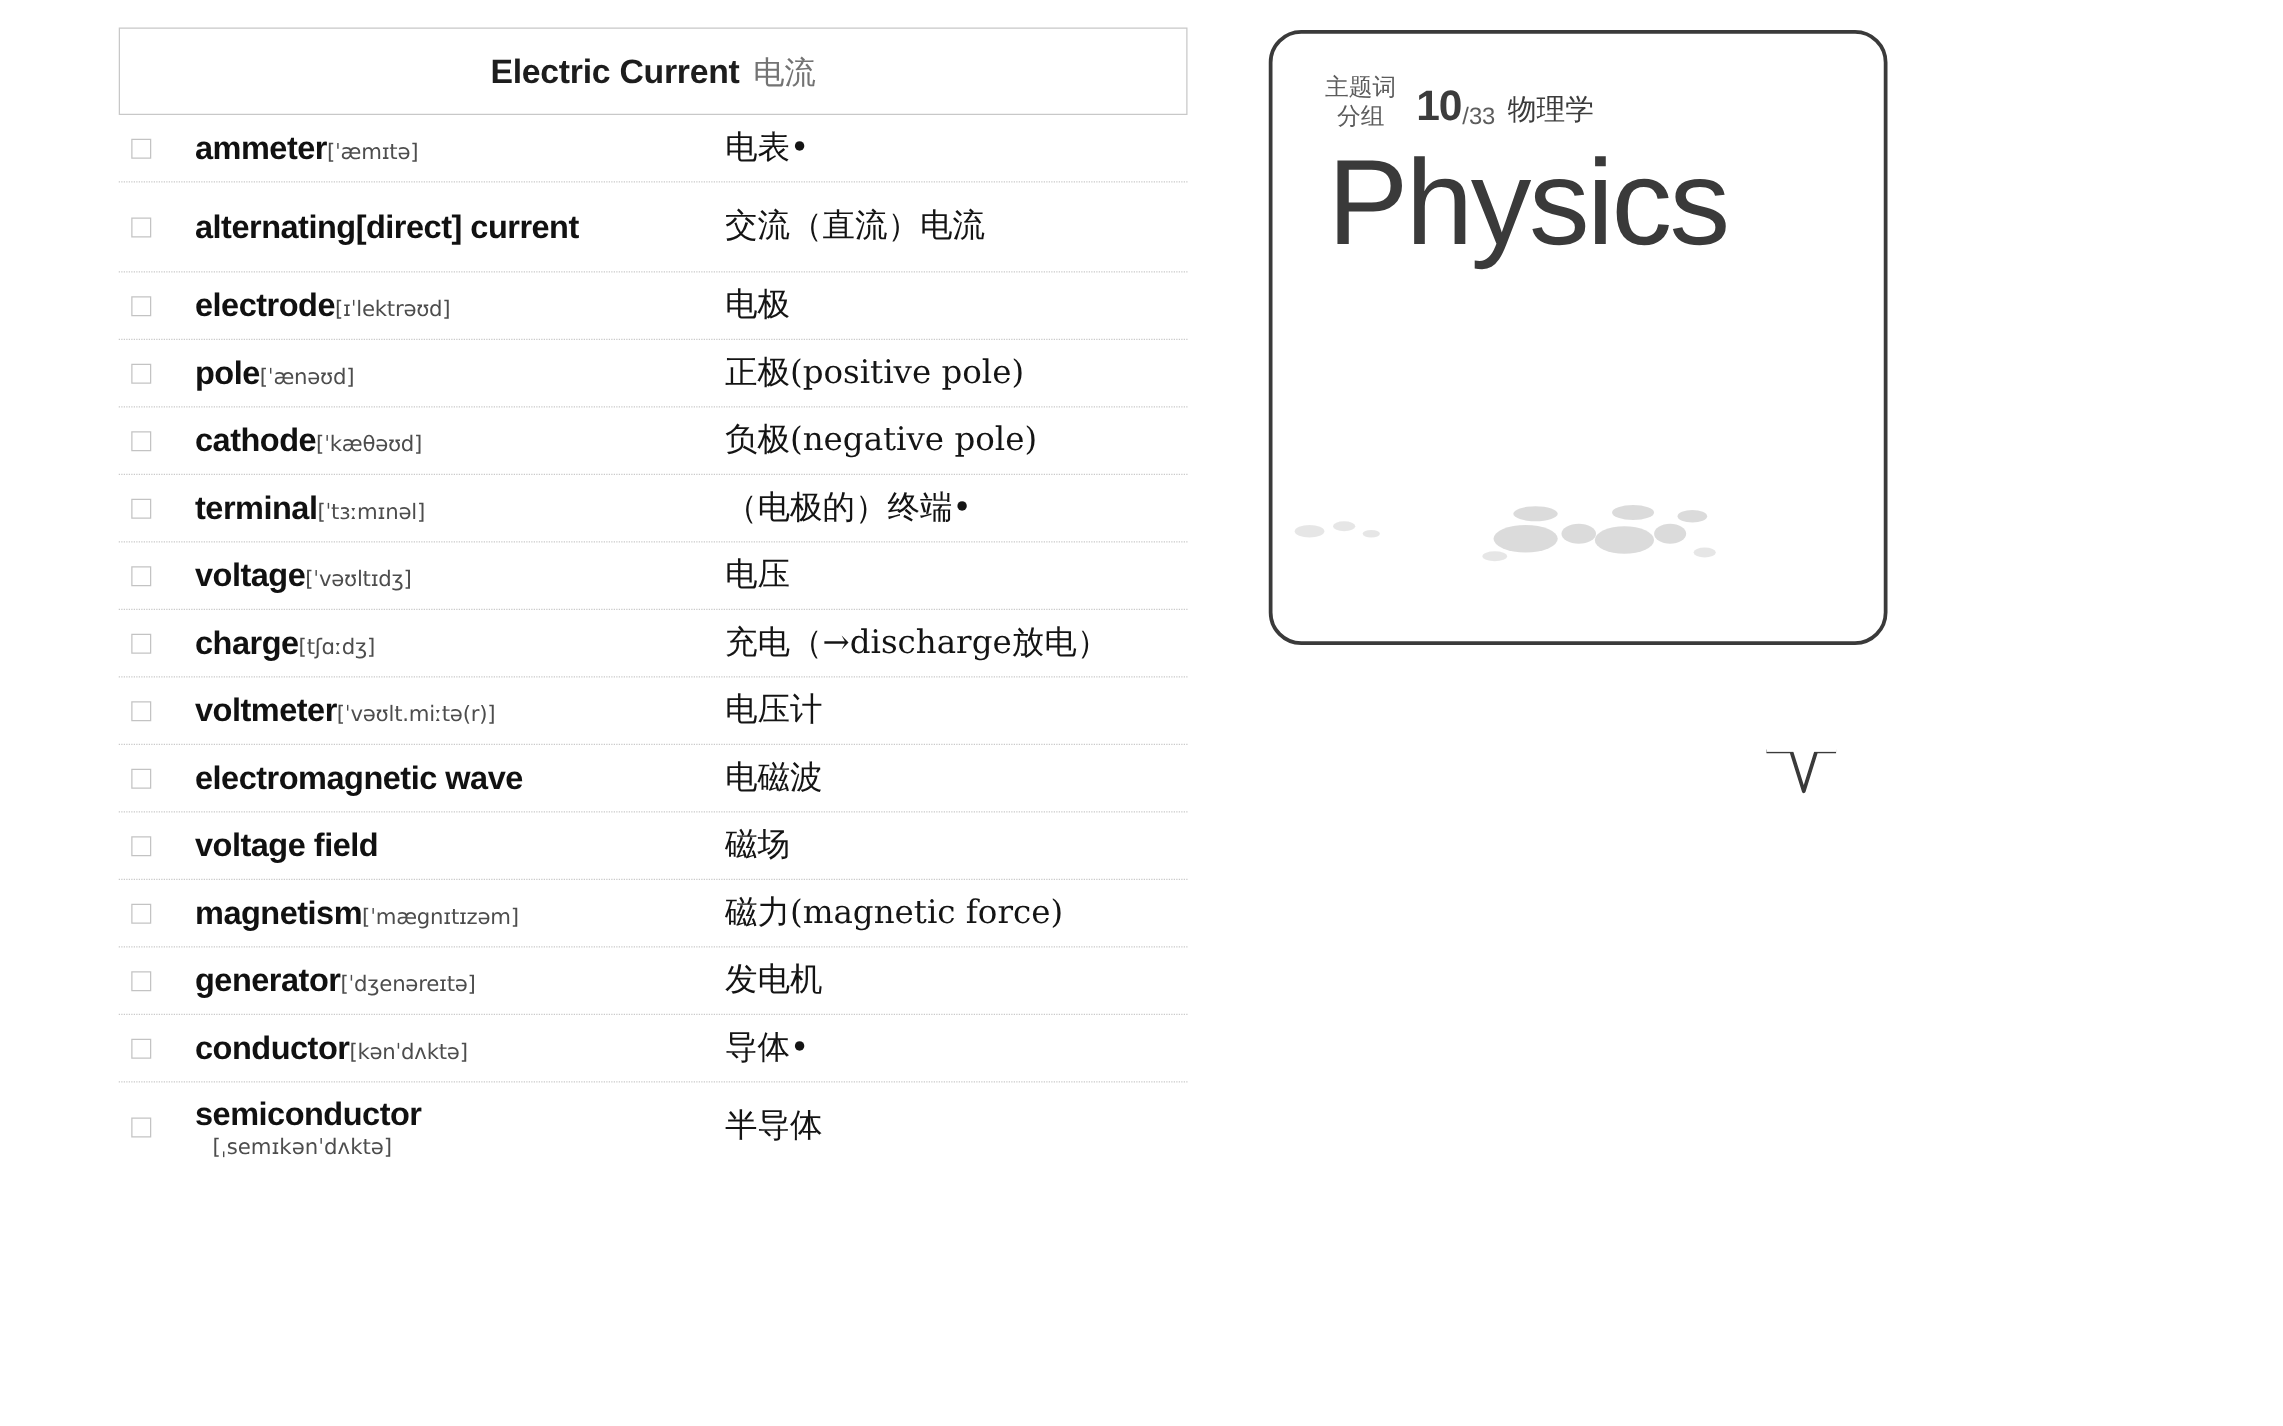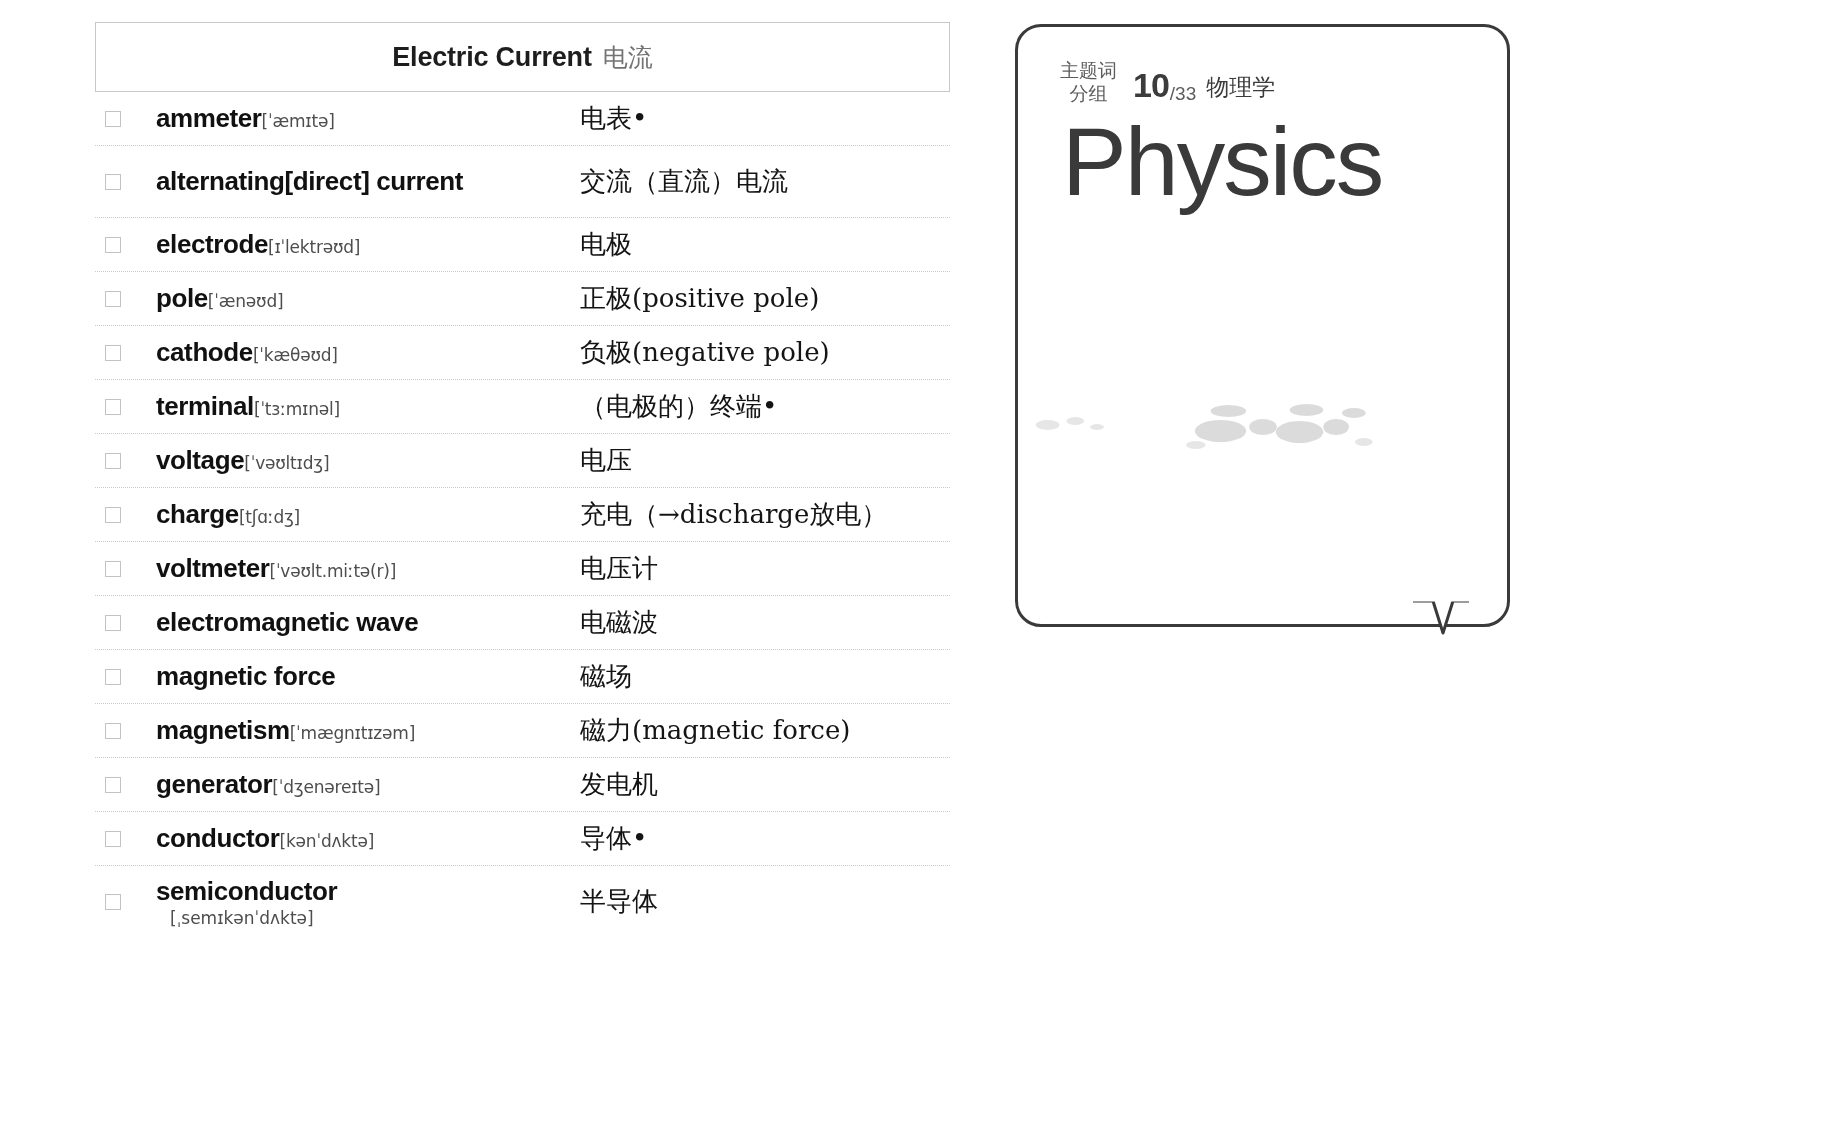--- a/index.html
+++ b/index.html
@@ -116,21 +116,21 @@
   #card-panel {
     position: absolute;
     left: 1015px;
     top: 24px;
     width: 495px;
   }
   #bubble {
     position: relative;
     border: 3px solid #3a3a3a;
     border-radius: 26px;
-    height: 603px;
+    height: 492px;
     box-sizing: border-box;
     background: #ffffff;
   }
   #bubble-tail {
     position: absolute;
     left: 395px;
     top: 572px;
     width: 56px;
     height: 44px;
     overflow: hidden;
@@ -243,21 +243,21 @@
           <div class="term-col"><span class="term">voltmeter</span><span class="ipa">[ˈvəʊlt.miːtə(r)]</span></div>
           <div class="def-col">电压计</div>
         </div>
         <div class="vocab-row">
           <span class="chk"></span>
           <div class="term-col"><span class="term">electromagnetic wave</span></div>
           <div class="def-col">电磁波</div>
         </div>
         <div class="vocab-row">
           <span class="chk"></span>
-          <div class="term-col"><span class="term">magnetic force</span></div>
+          <div class="term-col"><span class="term">voltage field</span></div>
           <div class="def-col">磁场</div>
         </div>
         <div class="vocab-row">
           <span class="chk"></span>
           <div class="term-col"><span class="term">magnetism</span><span class="ipa">[ˈmægnɪtɪzəm]</span></div>
           <div class="def-col">磁力(magnetic force)</div>
         </div>
         <div class="vocab-row">
           <span class="chk"></span>
           <div class="term-col"><span class="term">generator</span><span class="ipa">[ˈdʒenəreɪtə]</span></div>

